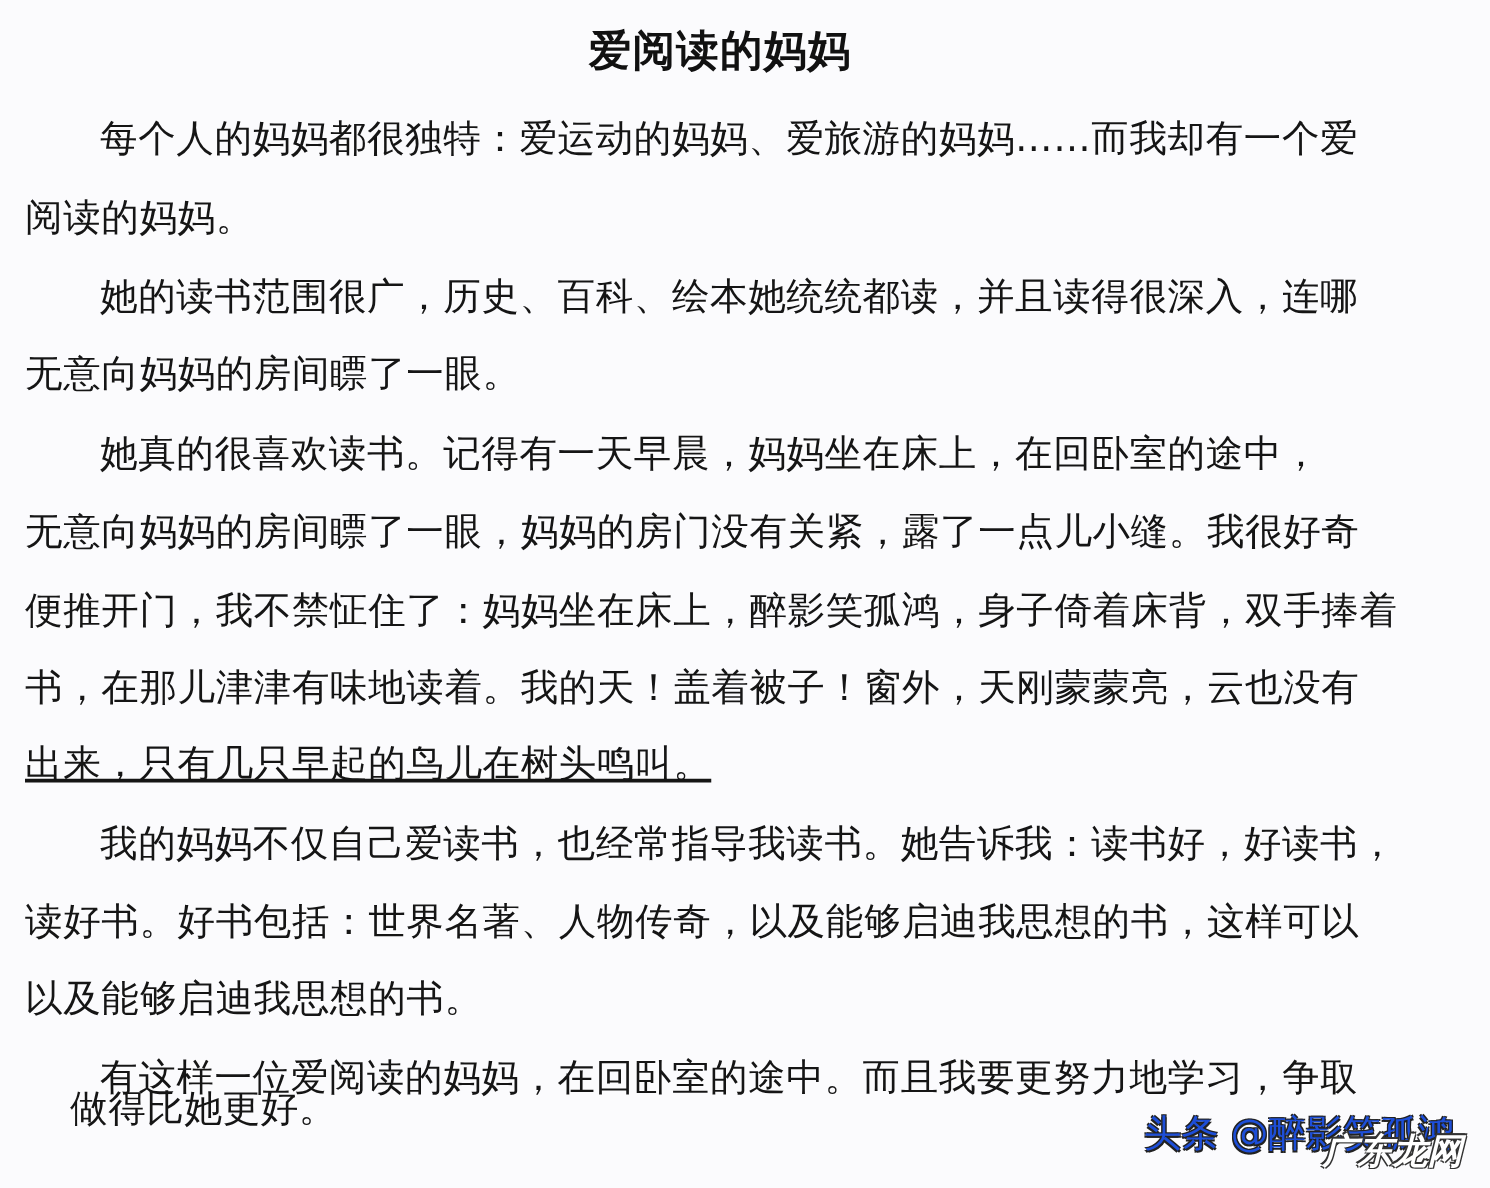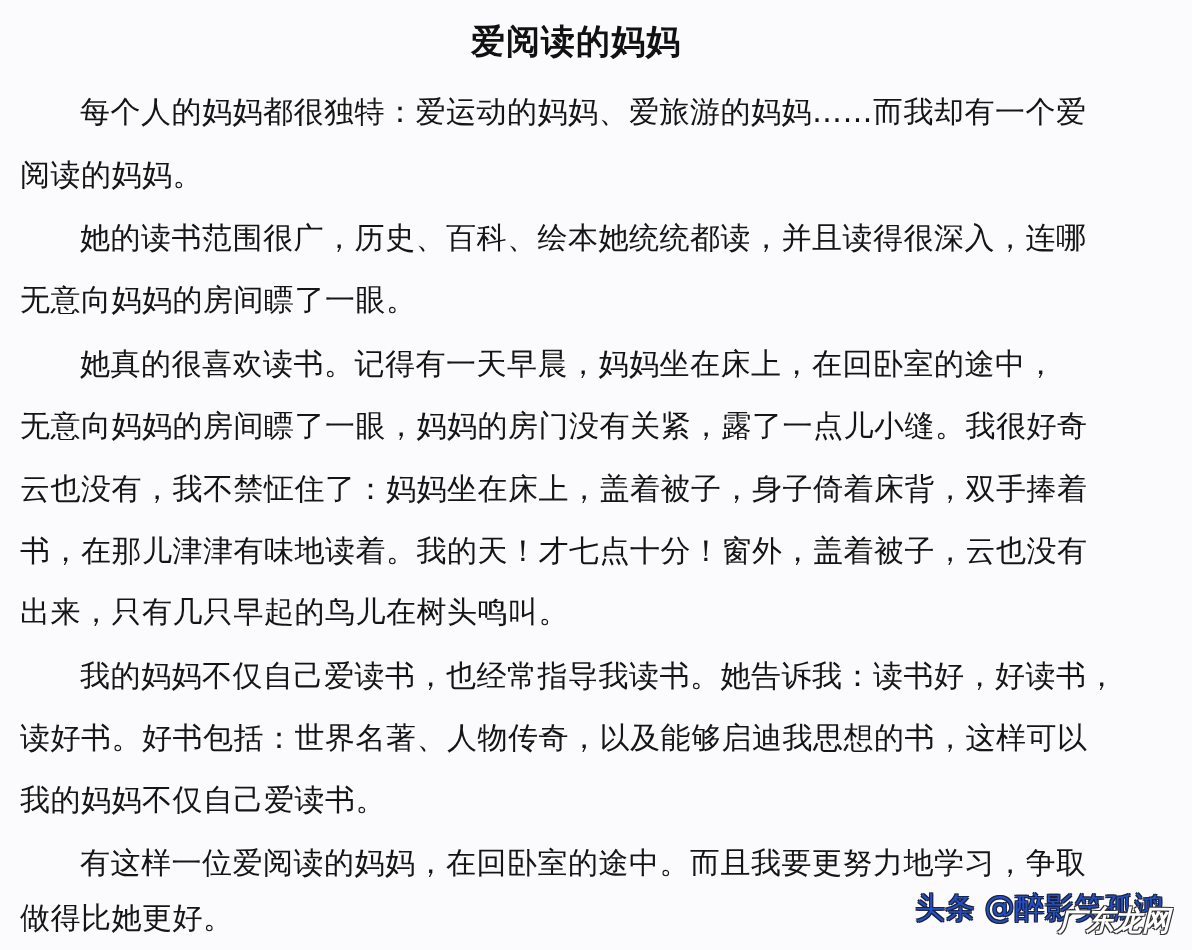--- a/index.html
+++ b/index.html
@@ -75,26 +75,26 @@
   <div class="title">爱阅读的妈妈</div>
 
   <div class="line indent" style="top:92px;">每个人的妈妈都很独特：爱运动的妈妈、爱旅游的妈妈……而我却有一个爱</div>
   <div class="line" style="top:155px;">阅读的妈妈。</div>
 
   <div class="line indent" style="top:218px;">她的读书范围很广，历史、百科、绘本她统统都读，并且读得很深入，连哪</div>
   <div class="line" style="top:280px;">无意向妈妈的房间瞟了一眼。</div>
 
   <div class="line indent" style="top:344px;">她真的很喜欢读书。记得有一天早晨，妈妈坐在床上，在回卧室的途中，</div>
   <div class="line" style="top:406px;">无意向妈妈的房间瞟了一眼，妈妈的房门没有关紧，露了一点儿小缝。我很好奇</div>
-  <div class="line" style="top:469px;">云也没有，我不禁怔住了：妈妈坐在床上，盖着被子，身子倚着床背，双手捧着</div>
-  <div class="line" style="top:531px;">书，在那儿津津有味地读着。我的天！才七点十分！窗外，盖着被子，云也没有</div>
-  <div class="line" style="top:592px;">出来，只有几只早起的鸟儿在树头鸣叫。</div>
+  <div class="line" style="top:469px;">便推开门，我不禁怔住了：妈妈坐在床上，醉影笑孤鸿，身子倚着床背，双手捧着</div>
+  <div class="line" style="top:531px;">书，在那儿津津有味地读着。我的天！盖着被子！窗外，天刚蒙蒙亮，云也没有</div>
+  <div class="line" style="top:592px;text-decoration:underline;">出来，只有几只早起的鸟儿在树头鸣叫。</div>
 
   <div class="line indent" style="top:656px;">我的妈妈不仅自己爱读书，也经常指导我读书。她告诉我：读书好，好读书，</div>
   <div class="line" style="top:718px;">读好书。好书包括：世界名著、人物传奇，以及能够启迪我思想的书，这样可以</div>
-  <div class="line" style="top:780px;">我的妈妈不仅自己爱读书。</div>
+  <div class="line" style="top:780px;">以及能够启迪我思想的书。</div>
 
   <div class="line indent" style="top:843px;">有这样一位爱阅读的妈妈，在回卧室的途中。而且我要更努力地学习，争取</div>
-  <div class="line" style="top:898px;">做得比她更好。</div>
+  <div class="line" style="top:868px;margin-left:36px;">做得比她更好。</div>
 
   <div class="watermark">头条 @醉影笑孤鸿</div>
   <div class="watermark2">广东龙网</div>
 </div>
 
 </body></html>

